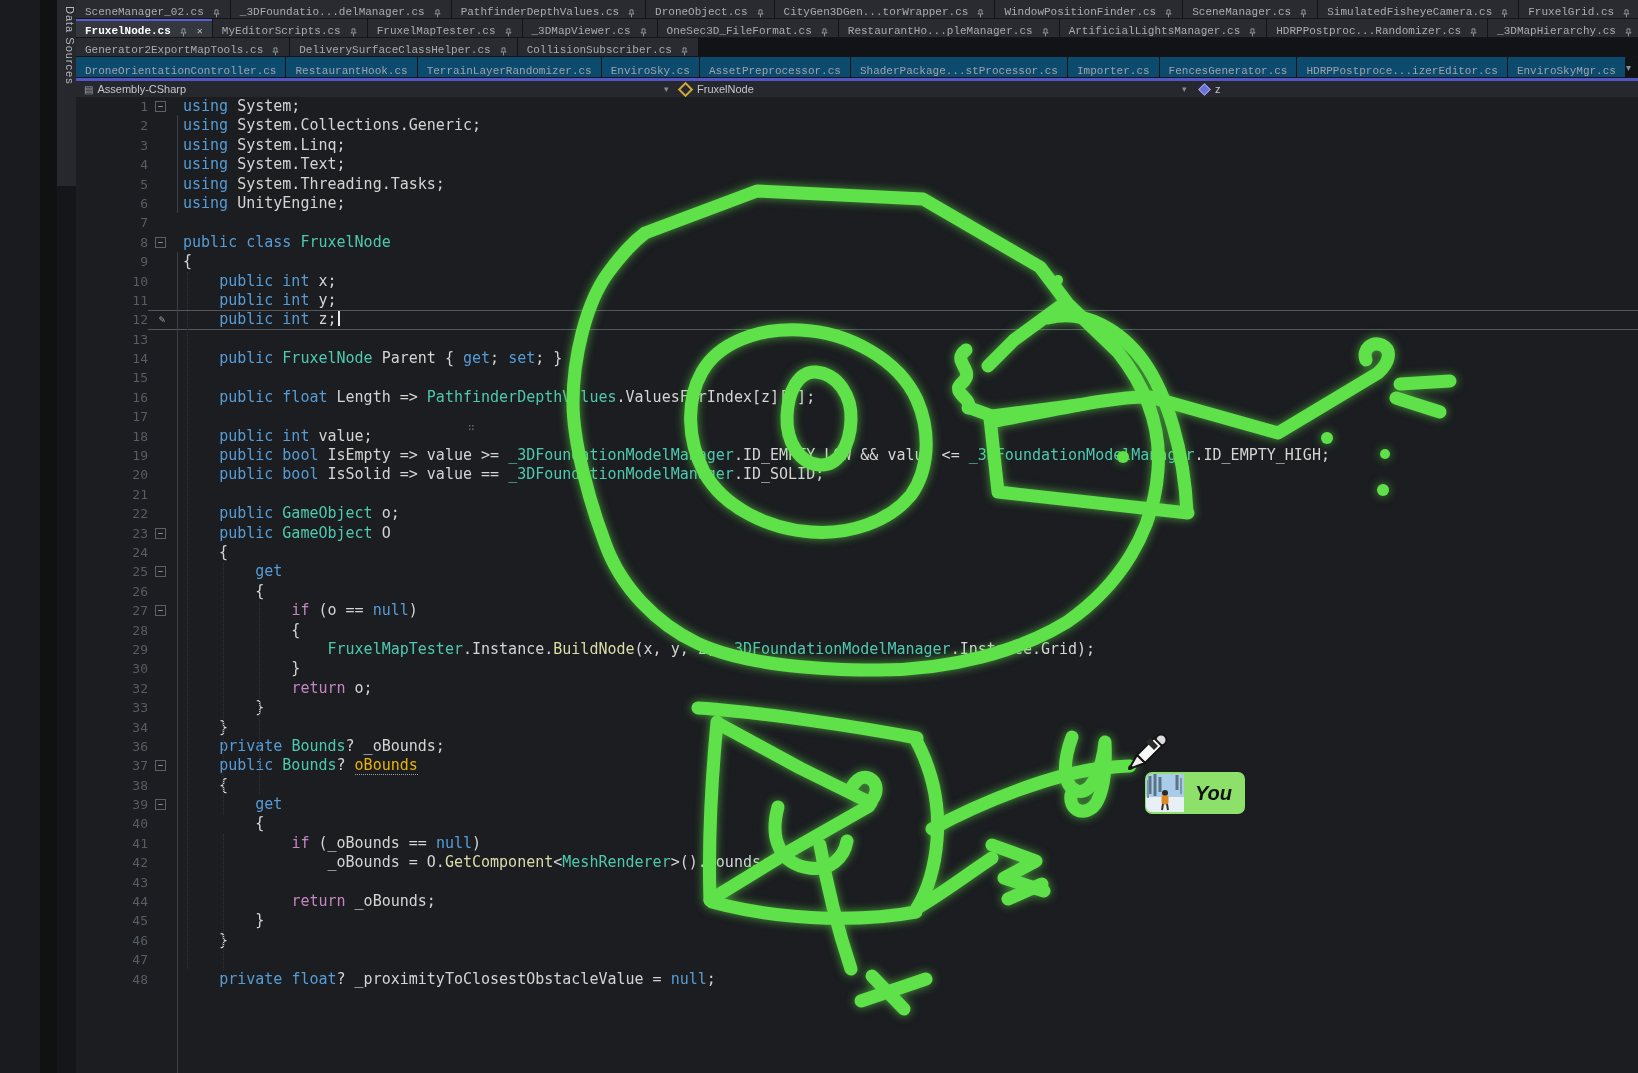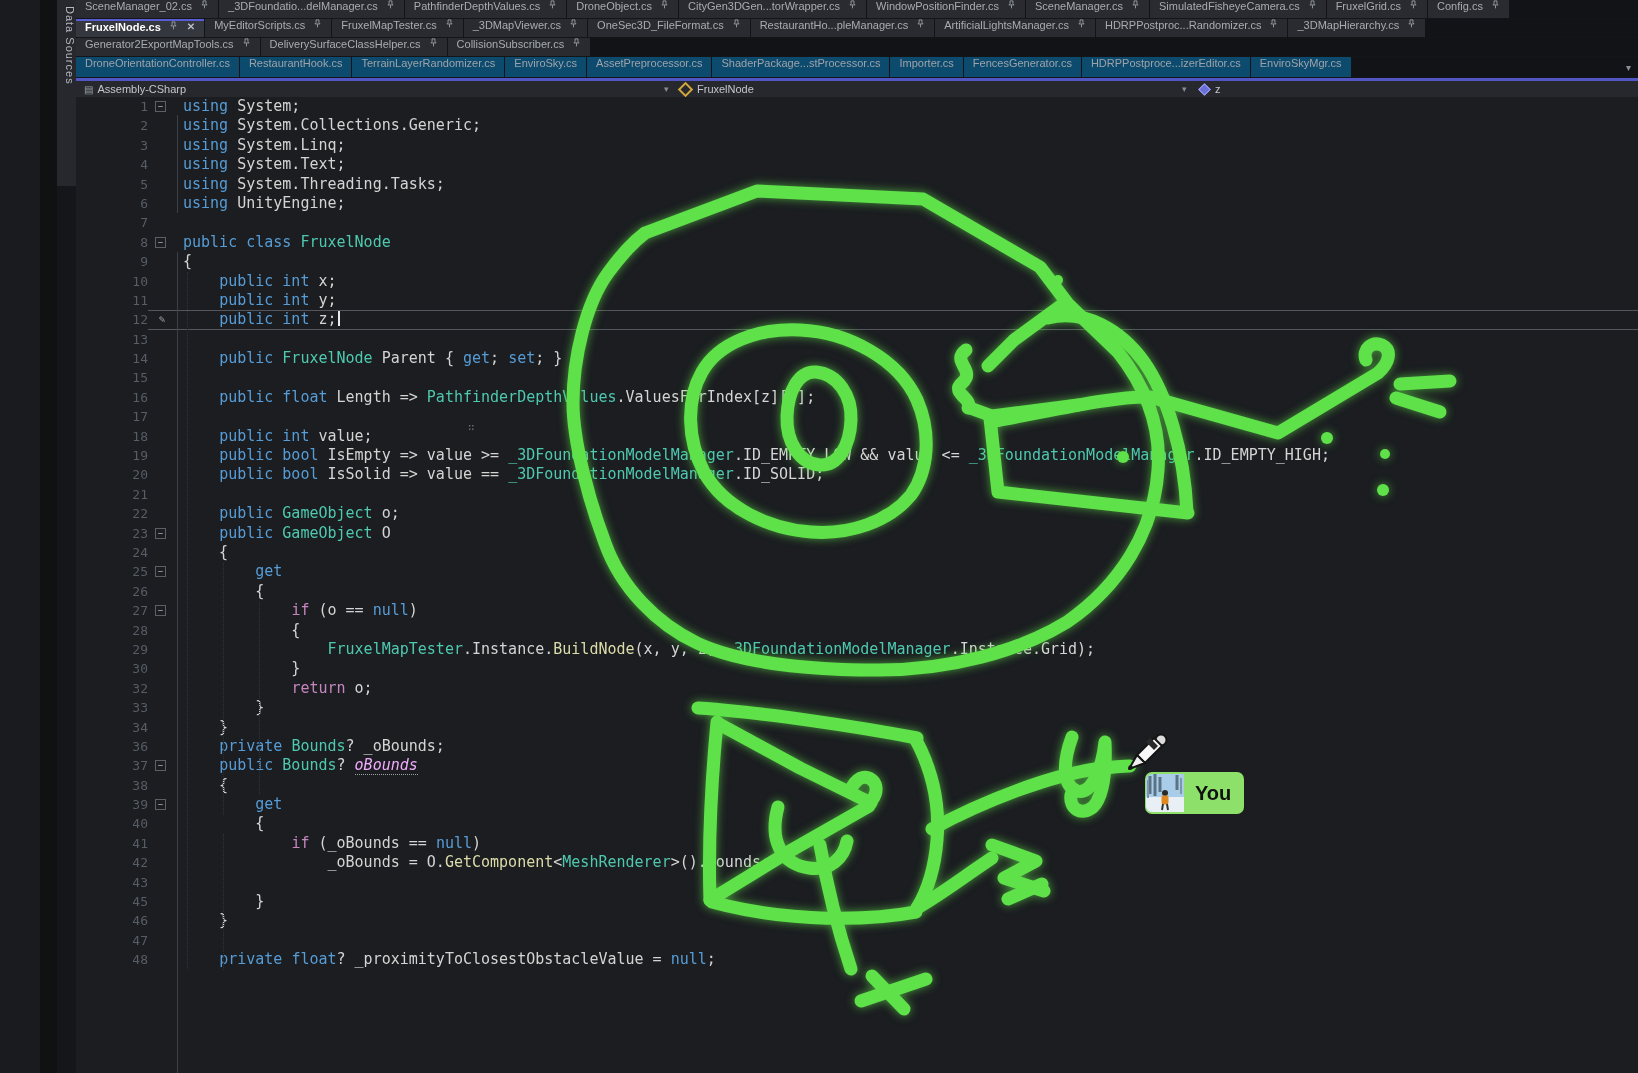--- a/index.html
+++ b/index.html
@@ -12,22 +12,22 @@
   .vtab{position:absolute;left:57px;top:0;width:19px;height:186px;background:#26282d;
         color:#b3b8be;font-size:11px;writing-mode:vertical-rl;padding-top:6px;
         letter-spacing:1px;border-right:1px solid #0c0d0f;}
   .rail-c{position:absolute;left:57px;top:186px;width:19px;height:887px;background:#141619;}
 
   
   .tabrows{position:absolute;left:76px;top:0;width:1562px;}
   .trow{display:flex;background:#121316;}
   .trow1,.trow2,.trow3{height:18px;margin-bottom:1px;}
   .trow4{height:20px;}
-  .tab{display:flex;align-items:flex-start;background:#292b30;color:#a8acb2;font-size:11px;
-       padding:0 9px;margin-right:1px;white-space:nowrap;}
+  .tab{display:flex;align-items:flex-end;background:#292b30;color:#a8acb2;font-size:11px;
+       padding:0 9px;margin-right:1px;white-space:nowrap;font-family:Liberation Mono, monospace;}
   .trow4 .tab{background:#0c4a6e;color:#9fa3a9;}
   .tab.active{background:#34373d;color:#ffffff;font-weight:bold;border-top:2px solid #585dd1;}
   .tab .pin{margin-left:8px;display:inline-flex;}
   .tab .close{margin-left:9px;color:#b9bdc3;font-size:10px;}
   .overflow-btn{position:absolute;color:#8a8f96;font-size:10px;}
 
   
   .sep-purple{position:absolute;left:76px;top:78px;width:1562px;height:3px;background:#5156c4;}
   .crumbbar{position:absolute;left:76px;top:81px;width:1562px;height:16px;background:#26282d;
             font-size:11px;color:#c3c7cc;}
@@ -43,34 +43,34 @@
   .ln{display:flex;height:19.4px;line-height:19.4px;}
   .num{width:72px;text-align:right;color:#565d66;font-size:13px;position:relative;flex:none;}
   .edit-pencil{position:absolute;right:-17px;top:0;color:#9aa0a6;font-size:11px;}
   .lbody{flex:1;display:flex;}
   .fold{width:24px;flex:none;position:relative;}
   .foldbox{position:absolute;left:7px;top:4px;width:9px;height:9px;border:1px solid #5b6066;
            color:#aab0b6;font-size:9px;line-height:8px;text-align:center;background:#1b1d20;}
   .codetext{white-space:pre;color:#d4d4d4;padding-left:11px;}
   .sk{color:#569cd6;} .sc{color:#c586c0;margin-top:25px;} .st{color:#4ec9b0;} .sm{color:#dcdcaa;}
   .sp{color:#d4d4d4;}
-  .su{color:#f0abfc;border-bottom:1px dotted #9aa0a6;font-style:italic;}
+  .su{color:#eab308;border-bottom:1px dotted #9aa0a6;}
   .curb{box-shadow:inset 0 1px 0 #53565c, inset 0 -1px 0 #53565c;}
   .caret{display:inline-block;width:2px;height:15px;background:#e8eaed;vertical-align:-2px;margin-left:1px;}
   .fold-guide{position:absolute;border-left:1px solid #3c4147;width:0;}
   .indent-guide{position:absolute;border-left:1px dotted #2e3338;width:0;}
   .artifact{position:absolute;color:#6c7177;font-size:11px;letter-spacing:-1px;}
 
   
   #ink{position:absolute;left:0;top:0;pointer-events:none;
        filter:drop-shadow(0 0 5px rgba(96,226,74,0.65));}
   #ink path{fill:none;stroke-width:13px;stroke-linecap:round;stroke-linejoin:round;}
   #pencil{position:absolute;left:0;top:0;pointer-events:none;}
   #you-tag{position:absolute;left:1145px;top:772px;height:40px;border-radius:7px;
-           display:flex;align-items:center;padding:1px;}
+           display:flex;align-items:center;padding:1px;font-style:italic;}
   #you-tag .avatar{width:38px;height:38px;border-radius:6px 0 0 6px;overflow:hidden;flex:none;}
   #you-tag .you-label{font-size:20px;font-weight:bold;color:#111;padding:0 12px 0 11px;}
 </style>
 </head>
 <body>
 
 <div id="stage">
   <div class="rail-a"></div>
   <div class="rail-b"></div>
   <div class="vtab">Data Sources</div>
@@ -637,20 +637,27 @@
         <div class="lbody">
           <span class="fold"></span>
           <span class="codetext"><span class="sp">                _oBounds = O.</span><span class="sm">GetComponent</span><span class="sp">&lt;</span><span class="st">MeshRenderer</span><span class="sp">&gt;().bounds;</span></span>
         </div>
       </div>
       <div class="ln">
         <span class="num">43</span>
         <div class="lbody">
           <span class="fold"></span>
           <span class="codetext"></span>
+        </div>
+      </div>
+      <div class="ln">
+        <span class="num">44</span>
+        <div class="lbody">
+          <span class="fold"></span>
+          <span class="codetext"><span class="sp">            </span><span class="sc">return</span><span class="sp"> _oBounds;</span></span>
         </div>
       </div>
       <div class="ln">
         <span class="num">45</span>
         <div class="lbody">
           <span class="fold"></span>
           <span class="codetext"><span class="sp">        }</span></span>
         </div>
       </div>
       <div class="ln">

